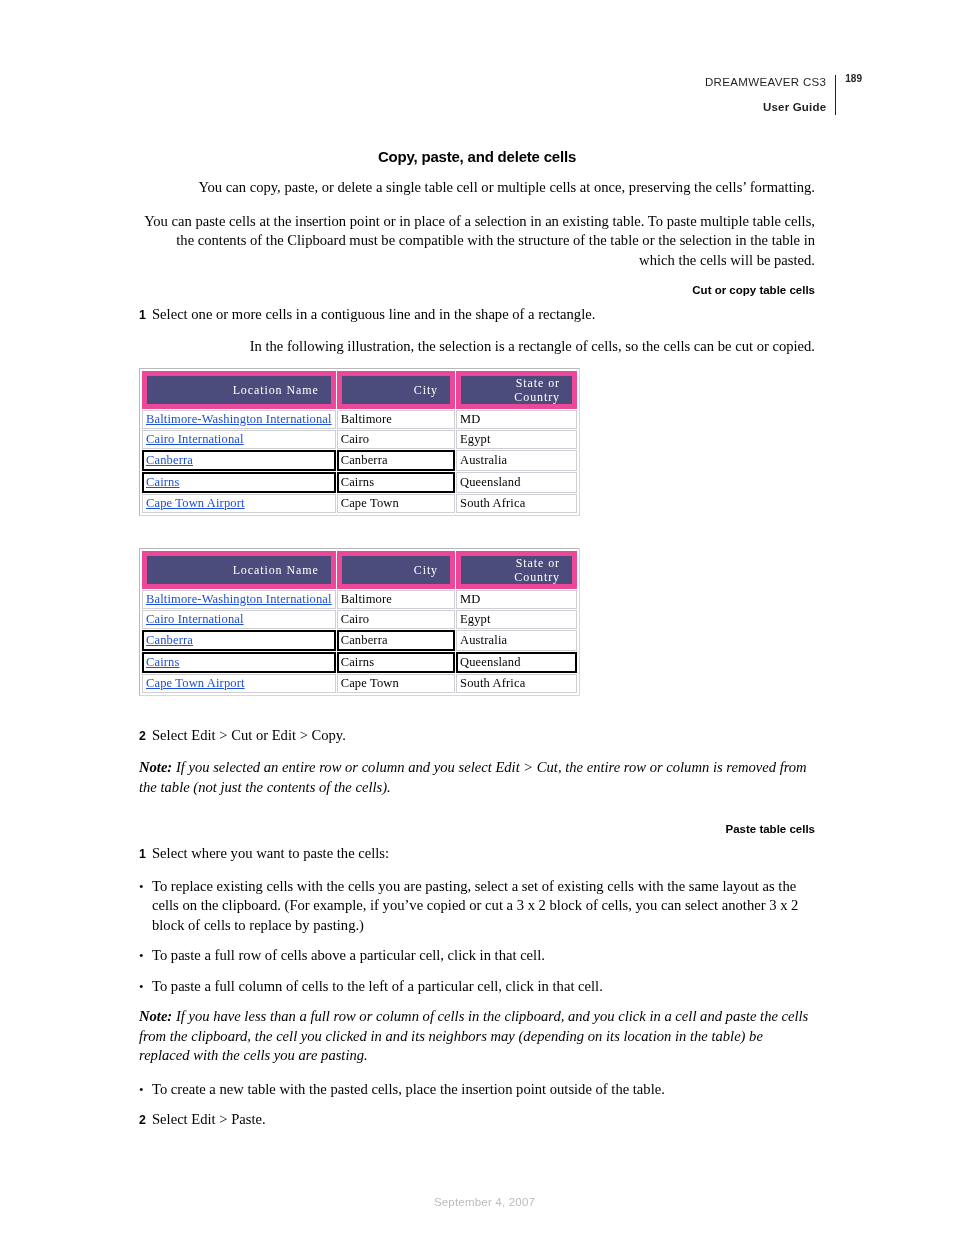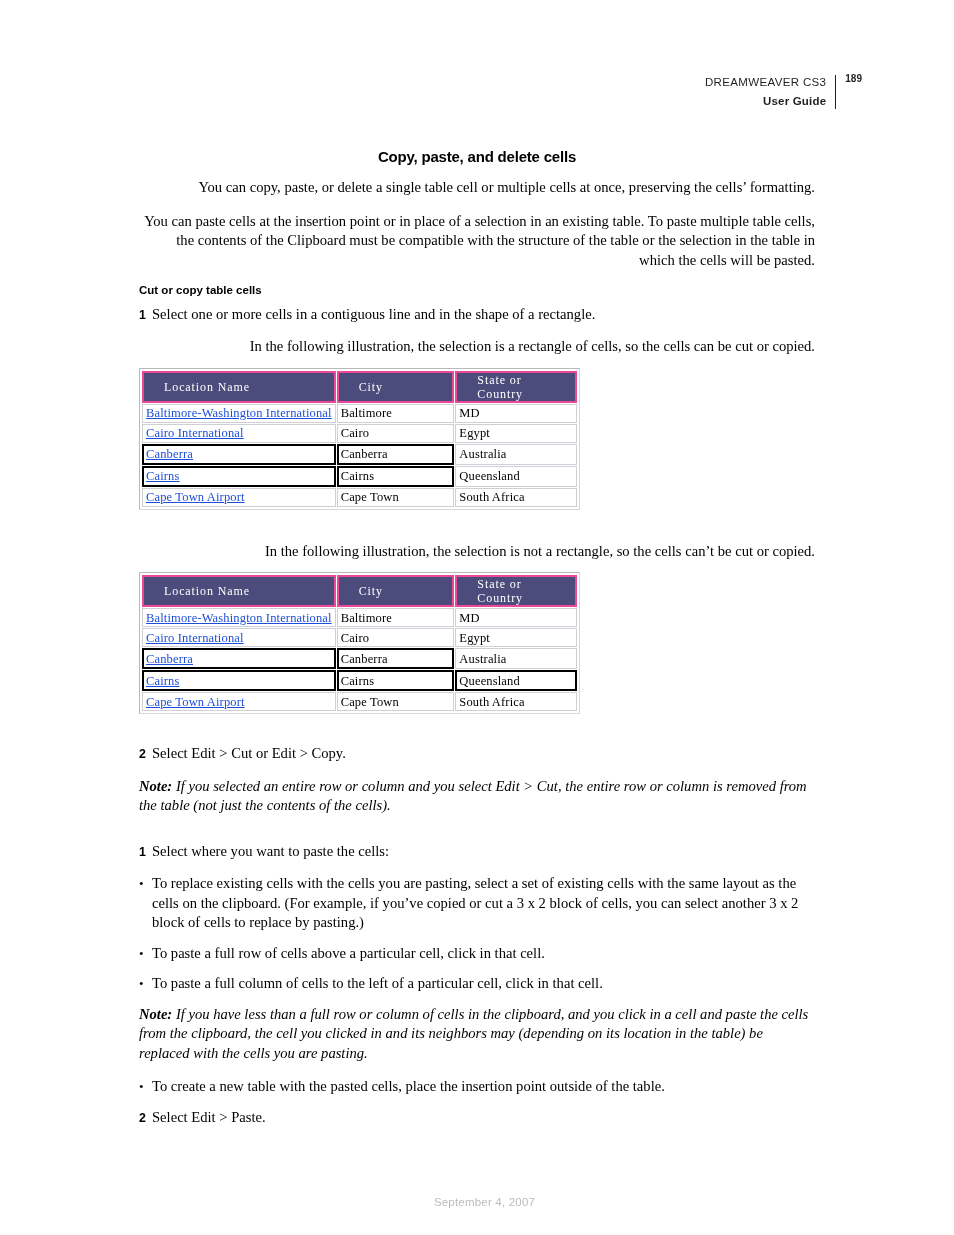--- a/index.html
+++ b/index.html
@@ -40,21 +40,21 @@
     letter-spacing: 0.35px;
     color: #231f20;
     display: block;
   }
   .runhead-sub {
     font-size: 11.5px;
     font-weight: bold;
     letter-spacing: 0.2px;
     color: #231f20;
     display: block;
-    margin-top: 2px;
+    margin-top: 8px;
   }
   .runhead-rule {
     width: 1px;
     background: #231f20;
     margin: 1px 0 2px 0;
   }
   .runhead-page {
     font-family: "Liberation Sans", sans-serif;
     font-size: 10px;
     font-weight: bold;
@@ -81,20 +81,21 @@
     line-height: 1.2;
     text-align: center;
   }
   h2.sub-title {
     font-family: "Liberation Sans", sans-serif;
     font-size: 11.5px;
     font-weight: bold;
     color: #000;
     margin: 0 0 7px 0;
     line-height: 1.2;
+    text-align: right;
   }
 
   p.body {
     font-size: 14.6px;
     line-height: 19.5px;
     margin: 0 0 14px 0;
     text-align: right;
   }
   p.tight { margin-bottom: 11px; }
 
@@ -159,24 +160,24 @@
     width: 100%;
     font-family: "Liberation Serif", serif;
     background: #ffffff;
   }
   table.celltbl th {
     background: #4c4c7c;
     color: #ffffff;
     font-weight: normal;
     font-size: 12px;
     letter-spacing: 0.9px;
-    text-align: left;
+    text-align: right;
     height: 17px;
-    padding: 0 20px;
-    border: 2px solid #ec4899;
+    padding: 0 12px;
+    border: 5px solid #ec4899;
     line-height: 14px;
   }
   table.celltbl td {
     background: #ffffff;
     font-size: 12.5px;
     line-height: 14px;
     height: 17px;
     padding: 0px 3px;
     border: 1px solid #cfcfd6;
     vertical-align: middle;
@@ -280,21 +281,20 @@
             <td><a class="cell-link" href="#">Cape Town Airport</a></td>
             <td>Cape Town</td>
             <td>South Africa</td>
           </tr>
         </tbody>
       </table>
     </div>
 
     <div class="gap-after-table-1"></div>
 
-    <p class="body tight">In the following illustration, the selection is not a rectangle, so the cells can’t be cut or copied.</p>
 
     <div class="shot">
       <table class="celltbl">
         <colgroup>
             <col class="c1">
             <col class="c2">
             <col class="c3">
           </colgroup>
         <thead>
           <tr>
@@ -337,20 +337,21 @@
 
     <div class="step">
       <div class="step-num">2</div>
       <div class="step-txt">Select Edit &gt; Cut or Edit &gt; Copy.</div>
     </div>
 
     <p class="note"><span class="note-lbl">Note:</span><span> If you selected an entire row or column and you select Edit &gt; Cut, the entire row or column is removed from the table (not just the contents of the cells).</span></p>
 
     <div style="height:12px"></div>
 
+    <h2 class="sub-title">Paste table cells</h2>
 
     <div class="step">
       <div class="step-num">1</div>
       <div class="step-txt">Select where you want to paste the cells:</div>
     </div>
 
     <div class="bullet">
       <div class="bullet-dot">•</div>
       <div class="bullet-txt">To replace existing cells with the cells you are pasting, select a set of existing cells with the same layout as the cells on the clipboard. (For example, if you’ve copied or cut a 3 x 2 block of cells, you can select another 3 x 2 block of cells to replace by pasting.)</div>
     </div>

